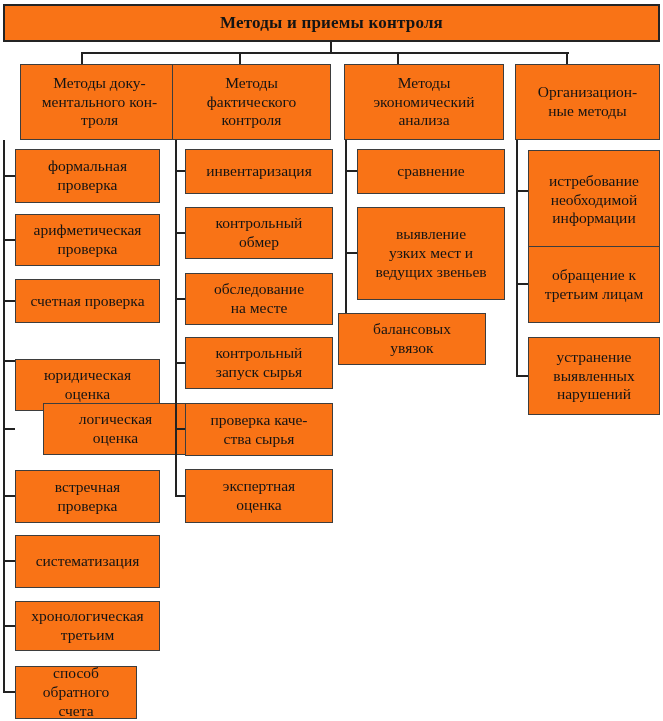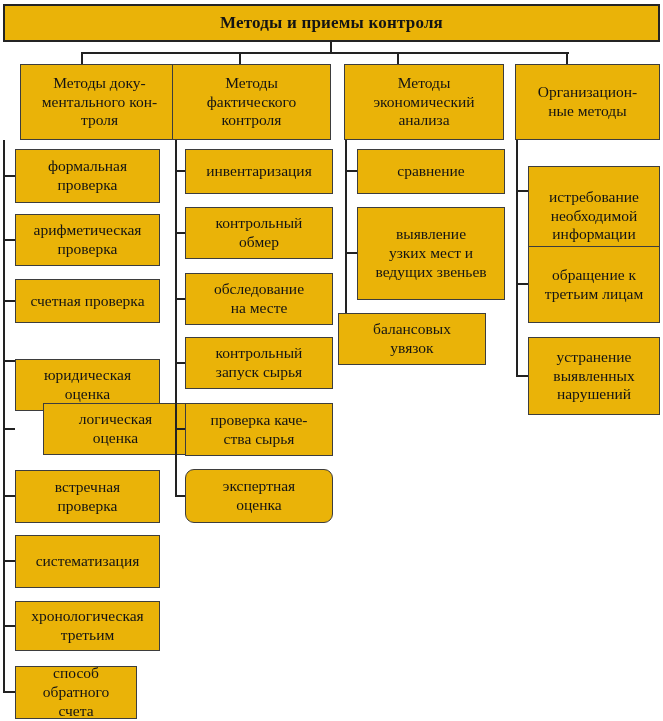--- a/index.html
+++ b/index.html
@@ -8,21 +8,21 @@
     width:663px;height:721px;
     background:#fff;
     color:#141414;
     font-family:"Liberation Serif","DejaVu Serif",serif;
     overflow:hidden;
   }
   .node{
     position:absolute;
     box-sizing:border-box;
     border:1.5px solid #3d3d3d;
-    background:#eab308;
+    background:#f97316;
     display:flex;align-items:center;justify-content:center;
     text-align:center;
     white-space:pre-line;
     font-size:15.5px;
     line-height:1.22;
     padding:1px 4px;
   }
   .title-node{
     border:2px solid #242424;
     font-weight:bold;
@@ -95,41 +95,41 @@
 
   <div class="node" style="left:185px;top:149px;width:148px;height:45px;">инвентаризация</div>
   <div class="node" style="left:185px;top:207px;width:148px;height:52px;">контрольный
 обмер</div>
   <div class="node" style="left:185px;top:273px;width:148px;height:52px;">обследование
 на месте</div>
   <div class="node" style="left:185px;top:337px;width:148px;height:52px;">контрольный
 запуск сырья</div>
   <div class="node" style="left:185px;top:403px;width:148px;height:53px;">проверка каче-
 ства сырья</div>
-  <div class="node" style="left:185px;top:469px;width:148px;height:54px;border-radius:9px;">экспертная
+  <div class="node" style="left:185px;top:469px;width:148px;height:54px;">экспертная
 оценка</div>
 
   <div class="ln" style="left:345px;top:140px;width:2px;height:200px;"></div>
   <div class="ln" style="left:345px;top:170px;width:12px;height:2px;"></div>
   <div class="ln" style="left:345px;top:252px;width:12px;height:2px;"></div>
   <div class="ln" style="left:345px;top:338px;width:12px;height:2px;"></div>
 
   <div class="node" style="left:357px;top:149px;width:148px;height:45px;">сравнение</div>
   <div class="node" style="left:357px;top:207px;width:148px;height:93px;">выявление
 узких мест и
 ведущих звеньев</div>
   <div class="node" style="left:338px;top:313px;width:148px;height:52px;">балансовых
 увязок</div>
 
   <div class="ln" style="left:516px;top:140px;width:2px;height:237px;"></div>
   <div class="ln" style="left:516px;top:190px;width:12px;height:2px;"></div>
   <div class="ln" style="left:516px;top:283px;width:12px;height:2px;"></div>
   <div class="ln" style="left:516px;top:375px;width:12px;height:2px;"></div>
 
-  <div class="node" style="left:528px;top:150px;width:132px;height:100px;margin-top:16px;">истребование
+  <div class="node" style="left:528px;top:150px;width:132px;height:100px;">истребование
 необходимой
 информации</div>
   <div class="node" style="left:528px;top:246px;width:132px;height:77px;">обращение к
 третьим лицам</div>
   <div class="node" style="left:528px;top:337px;width:132px;height:78px;">устранение
 выявленных
 нарушений</div>
 
 </div>
 

